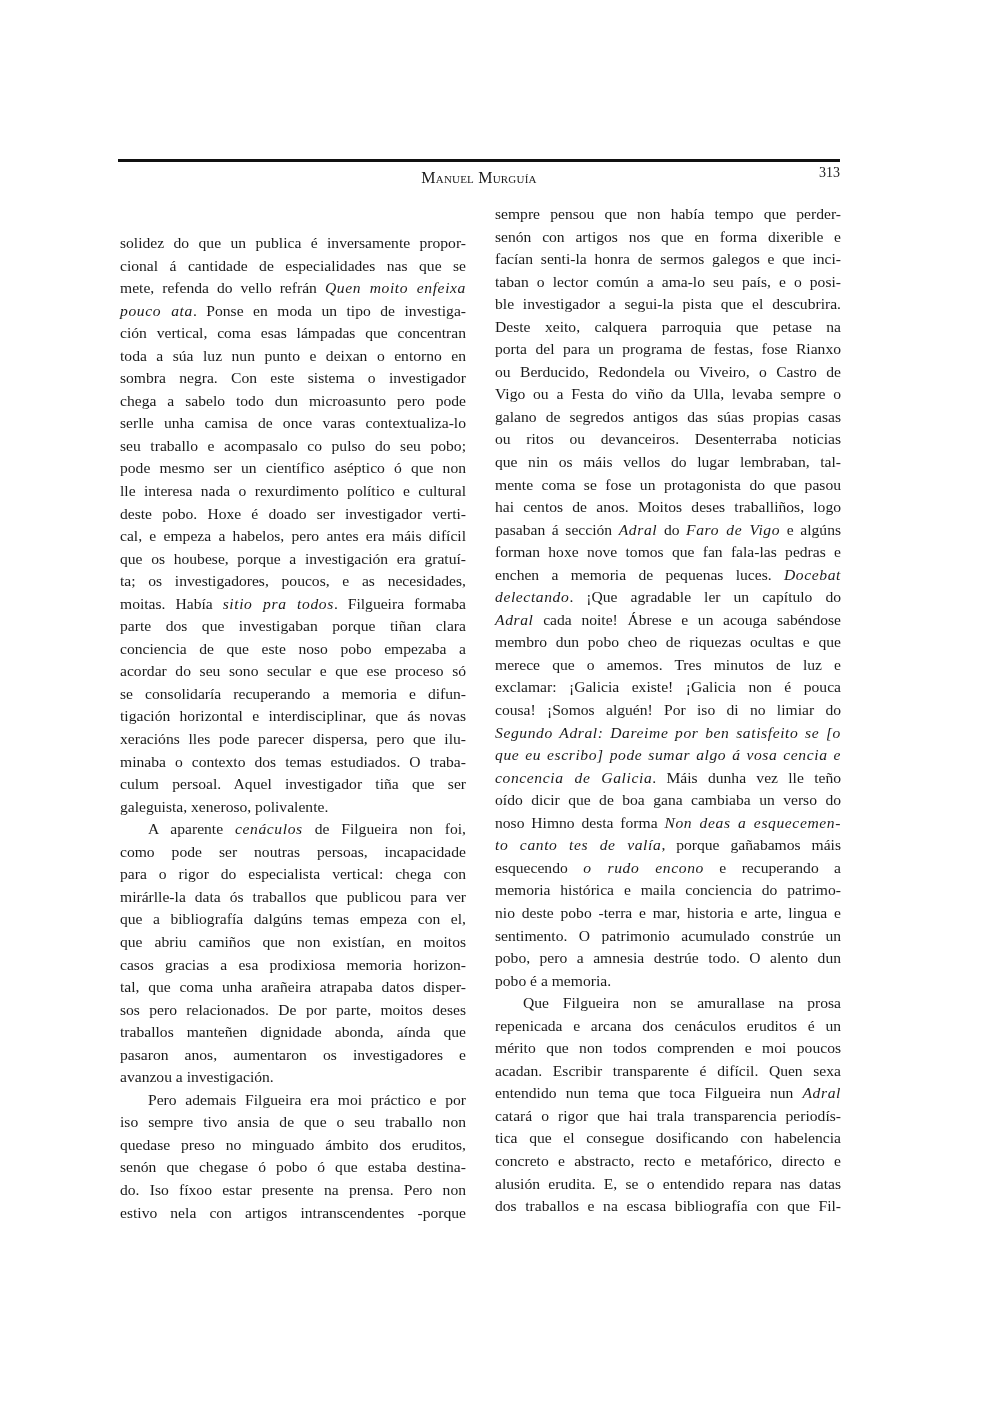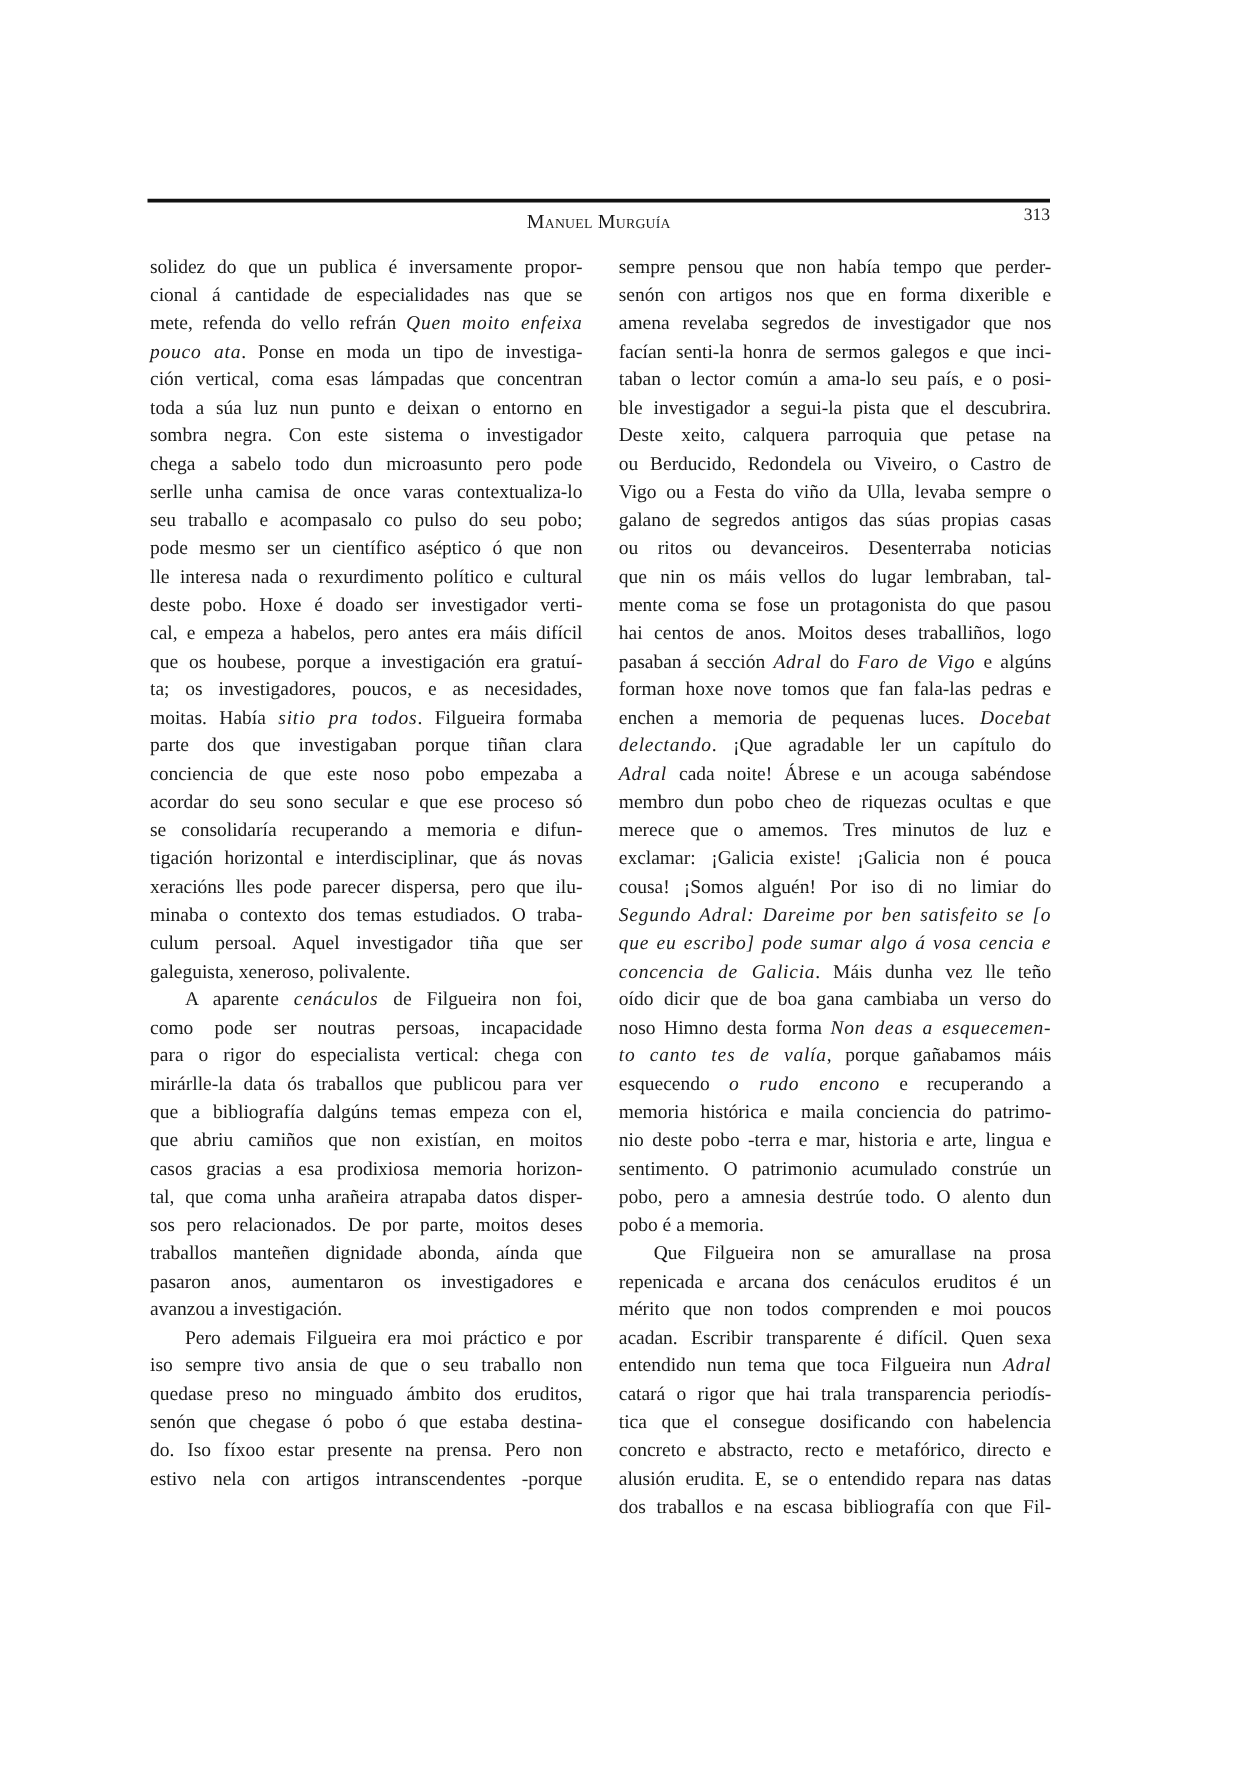--- a/index.html
+++ b/index.html
@@ -2,21 +2,21 @@
 <html><head>
 <meta charset="utf-8">
 <style>
   html, body { margin: 0; padding: 0; background: #ffffff; }
   body { width: 992px; height: 1417px; position: relative; overflow: hidden; font-family: "DejaVu Serif", "Liberation Serif", serif; color: #1a1a1a; }
   .header { position: absolute; left: 118px; top: 128px; width: 722px; height: 30px; margin-top: 37px; }
   .running-head { position: absolute; left: 0; right: 0; top: 4px; text-align: center; font-family: "Liberation Serif", serif; font-size: 16px; font-variant: small-caps; letter-spacing: 0.2px; }
   .page-number { position: absolute; right: 0; top: 0px; font-family: "Liberation Serif", serif; font-size: 14px; }
   .rule { position: absolute; left: 118px; top: 159px; width: 722px; height: 3px; background: #111; }
   .column { position: absolute; top: 203px; width: 346px; font-family: "Liberation Serif", serif; font-size: 15.6px; line-height: 22.55px; }
-  .col-left { left: 120px; }
+  .col-left { left: 120px; margin-top: 29px; }
   .col-right { left: 495px; }
   .line { display: block; white-space: nowrap; text-align: justify; text-align-last: justify; height: 22.55px; overflow: visible; }
   .line.last { text-align-last: left; }
   .line.indent { text-indent: 28px; }
   .it { font-style: italic; letter-spacing: 0.6px; }
 </style>
 </head>
 <body>
 
 <div class="header">
@@ -67,25 +67,25 @@
     <span class="line indent"><span>Pero ademais Filgueira era moi práctico e por</span></span>
     <span class="line"><span>iso sempre tivo ansia de que o seu traballo non</span></span>
     <span class="line"><span>quedase preso no minguado ámbito dos eruditos,</span></span>
     <span class="line"><span>senón que chegase ó pobo ó que estaba destina-</span></span>
     <span class="line"><span>do. Iso fíxoo estar presente na prensa. Pero non</span></span>
     <span class="line"><span>estivo nela con artigos intranscendentes -porque</span></span>
   </div>
 <div class="column col-right">
     <span class="line"><span>sempre pensou que non había tempo que perder-</span></span>
     <span class="line"><span>senón con artigos nos que en forma dixerible e</span></span>
-    <span class="line"><span>amena revelaba segredos de investigador que nos</span></span>
     <span class="line"><span>facían senti-la honra de sermos galegos e que inci-</span></span>
     <span class="line"><span>taban o lector común a ama-lo seu país, e o posi-</span></span>
     <span class="line"><span>ble investigador a segui-la pista que el descubrira.</span></span>
     <span class="line"><span>Deste xeito, calquera parroquia que petase na</span></span>
+    <span class="line"><span>porta del para un programa de festas, fose Rianxo</span></span>
     <span class="line"><span>ou Berducido, Redondela ou Viveiro, o Castro de</span></span>
     <span class="line"><span>Vigo ou a Festa do viño da Ulla, levaba sempre o</span></span>
     <span class="line"><span>galano de segredos antigos das súas propias casas</span></span>
     <span class="line"><span>ou ritos ou devanceiros. Desenterraba noticias</span></span>
     <span class="line"><span>que nin os máis vellos do lugar lembraban, tal-</span></span>
     <span class="line"><span>mente coma se fose un protagonista do que pasou</span></span>
     <span class="line"><span>hai centos de anos. Moitos deses traballiños, logo</span></span>
     <span class="line"><span>pasaban á sección </span><span class="it">Adral</span><span> do </span><span class="it">Faro de Vigo</span><span> e algúns</span></span>
     <span class="line"><span>forman hoxe nove tomos que fan fala-las pedras e</span></span>
     <span class="line"><span>enchen a memoria de pequenas luces. </span><span class="it">Docebat</span></span>

